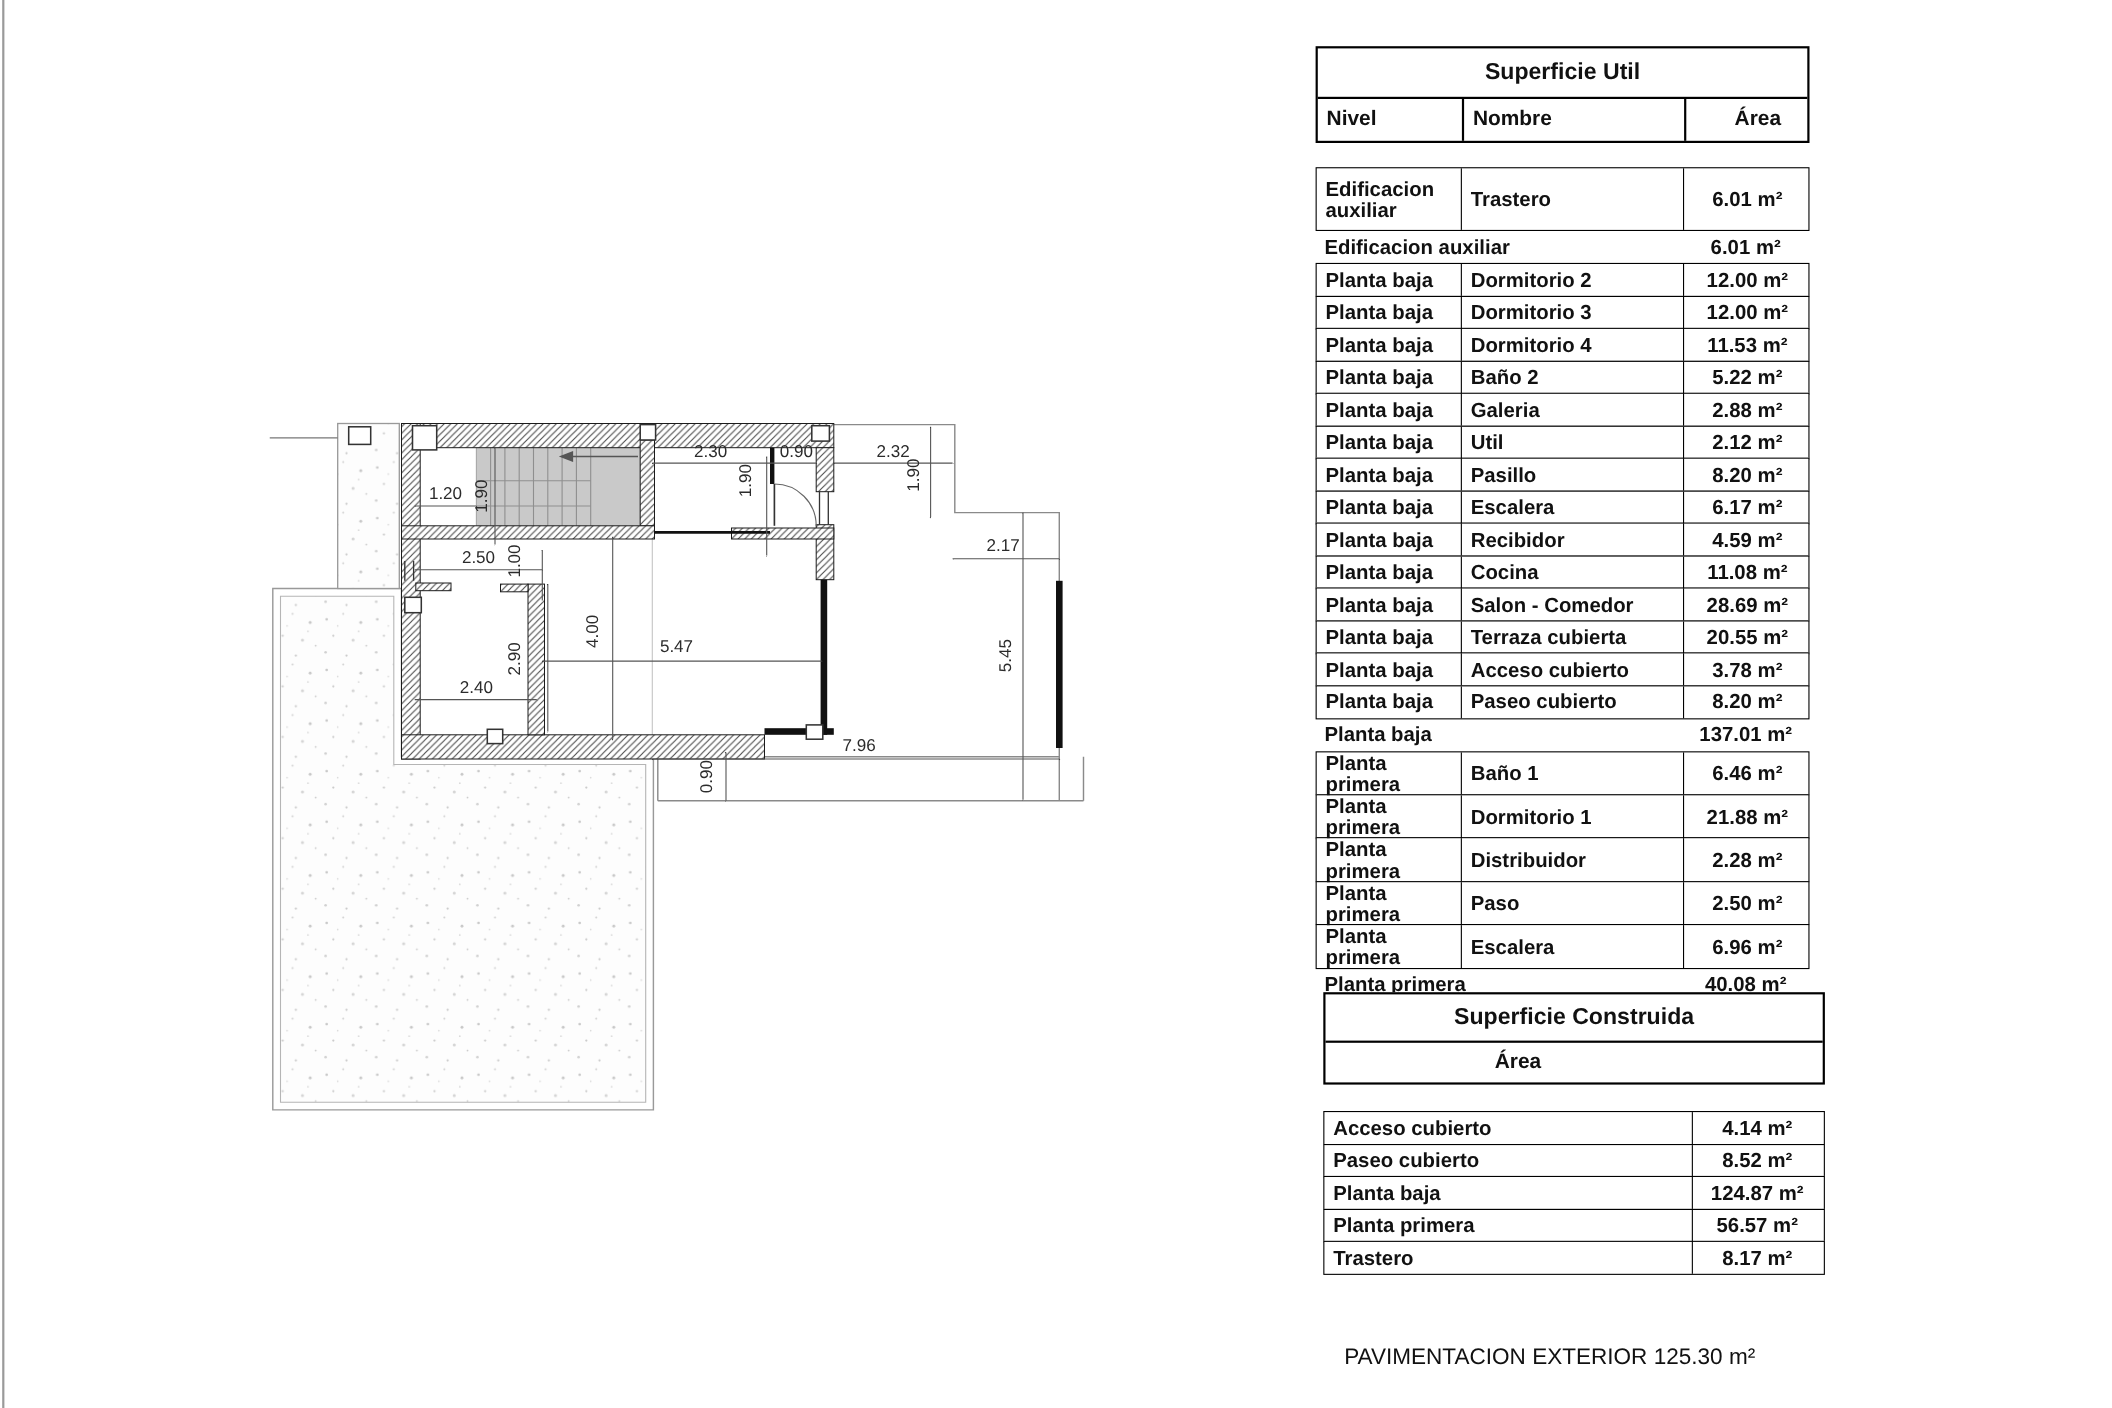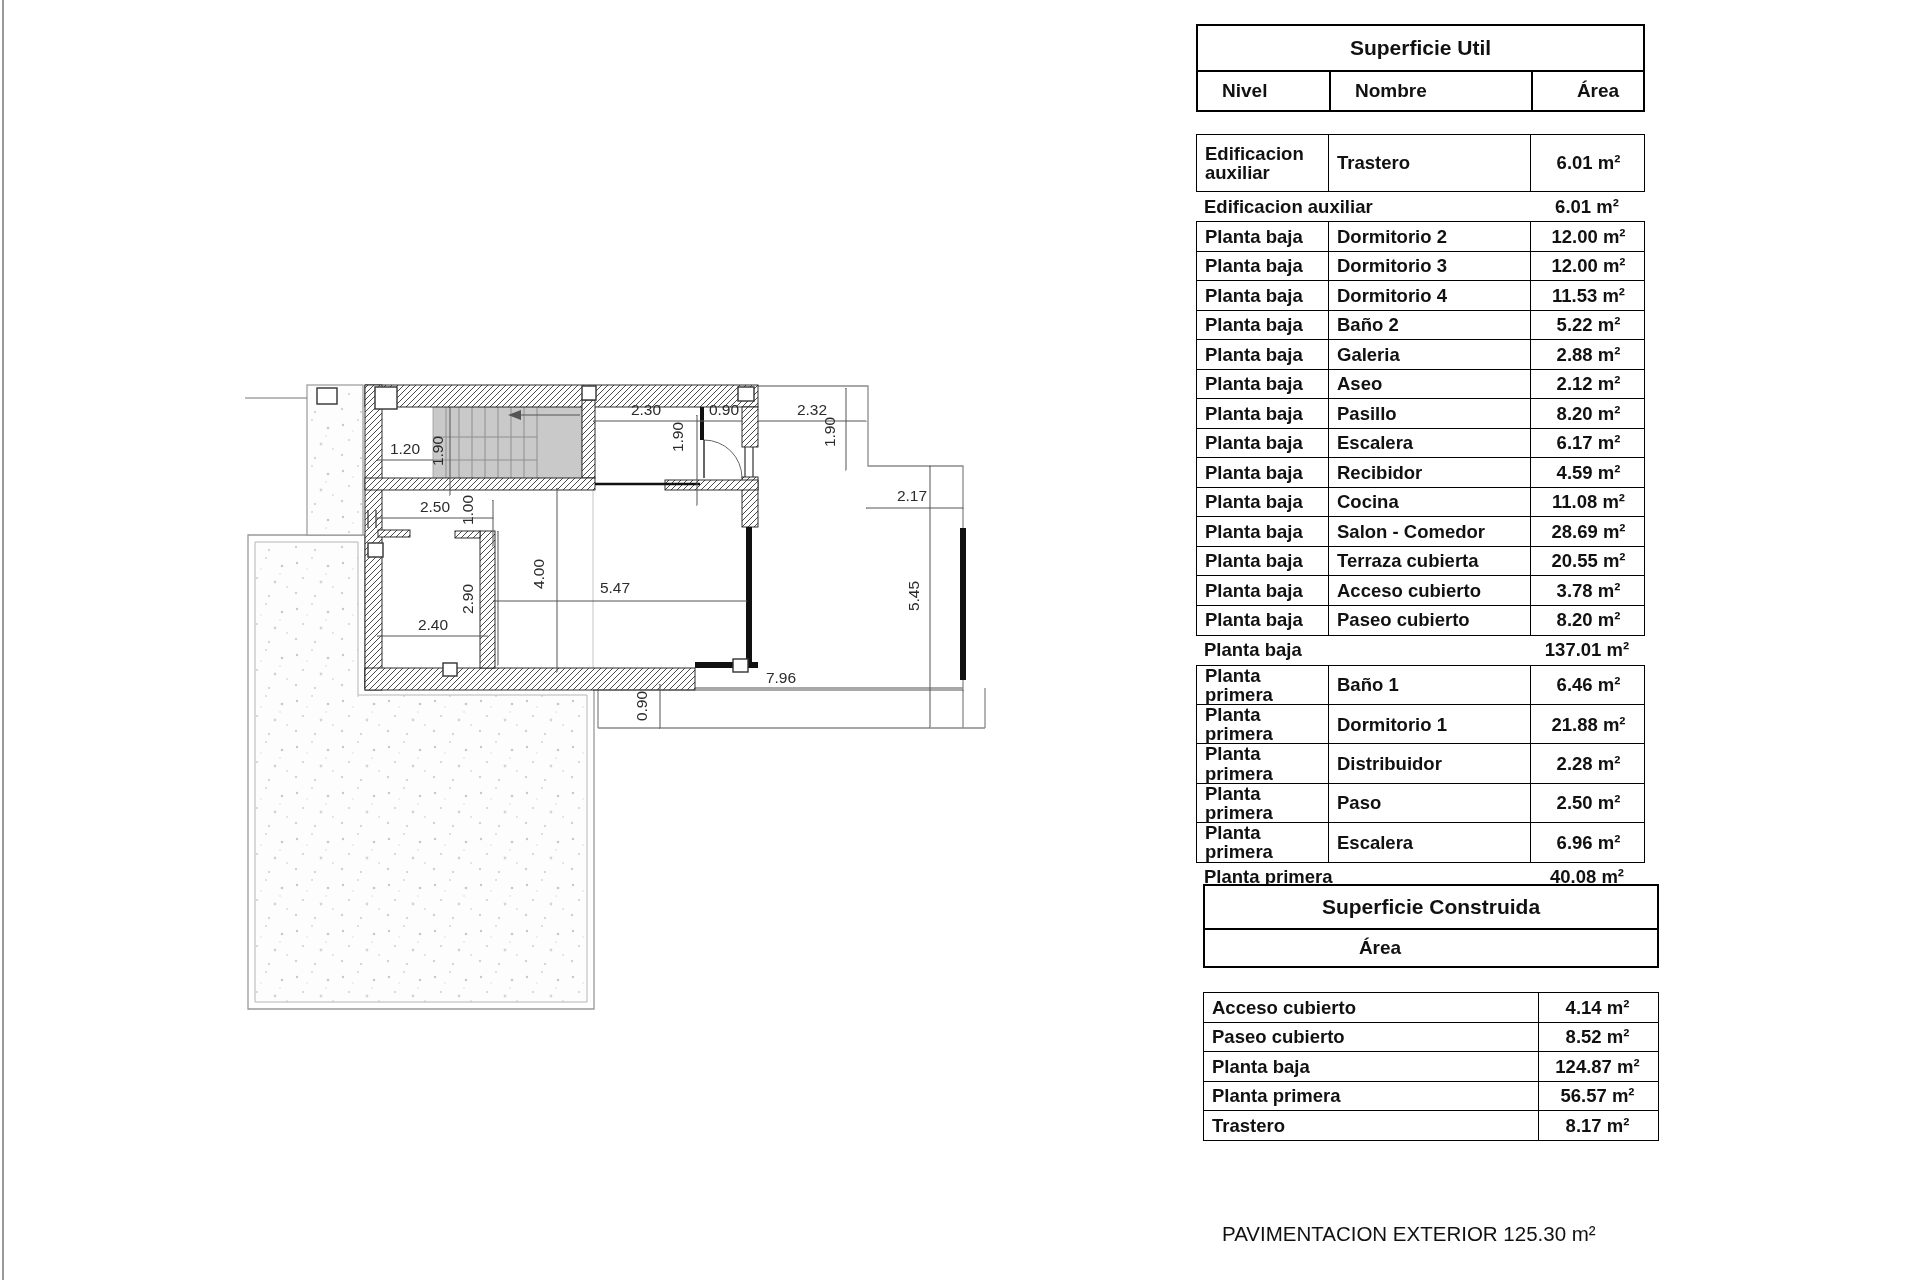--- a/index.html
+++ b/index.html
@@ -1,30 +1,30 @@
 <!DOCTYPE html>
 <html><head>
 <meta charset="utf-8">
 <style>
   html,body{margin:0;padding:0;background:#ffffff;}
   body{width:1920px;height:1280px;position:relative;font-family:"Liberation Sans",sans-serif;color:#111;overflow:hidden;}
   .edge-line{position:absolute;left:2px;top:0;width:2px;height:1280px;background:#9a9a9a;}
 
   
-  .tbl{position:absolute;}
+  .tbl{position:absolute;margin-top:18px;}
   .t1{left:1196px;top:24px;width:449px;}
   .t2{left:1203px;top:884px;width:456px;}
   .hdrbox{border:2px solid #000;background:#fff;}
   .titlerow{height:44px;display:flex;align-items:center;justify-content:center;
             font-weight:bold;font-size:21px;border-bottom:2px solid #000;}
   .t2 .titlerow{height:42px;}
   .colsrow{display:grid;height:38px;}
   .t1 .colsrow{grid-template-columns:131px 202px 116px;}
   .t2 .colsrow{grid-template-columns:334px 118px;height:36px;}
-  .colsrow>div{display:flex;align-items:center;font-weight:bold;font-size:19px;padding-left:24px;}
+  .colsrow>div{display:flex;align-items:center;font-weight:bold;font-size:19px;padding-left:8px;}
   .colsrow>div+div{border-left:2px solid #000;}
   .colsrow .ctr{justify-content:center;padding-left:16px;}
   .colsrow .reg{font-weight:normal;font-size:20px;color:#222;}
   .bodybox{margin-top:22px;}
   .t2 .bodybox{margin-top:24px;}
   .row{display:grid;border:1.5px solid #000;margin-top:-1.5px;background:#fff;
        font-weight:bold;font-size:18.5px;min-height:29px;}
   .t1 .row{grid-template-columns:131px 202px 116px;}
   .t2 .row{grid-template-columns:334px 118px;}
   .row.rfirst{margin-top:0;}
@@ -231,21 +231,21 @@
       <div>Baño 2</div>
       <div class="area">5.22 m²</div>
     </div>
     <div class="row">
       <div>Planta baja</div>
       <div>Galeria</div>
       <div class="area">2.88 m²</div>
     </div>
     <div class="row">
       <div>Planta baja</div>
-      <div>Aseo</div>
+      <div>Util</div>
       <div class="area">2.12 m²</div>
     </div>
     <div class="row">
       <div>Planta baja</div>
       <div>Pasillo</div>
       <div class="area">8.20 m²</div>
     </div>
     <div class="row">
       <div>Planta baja</div>
       <div>Escalera</div>

